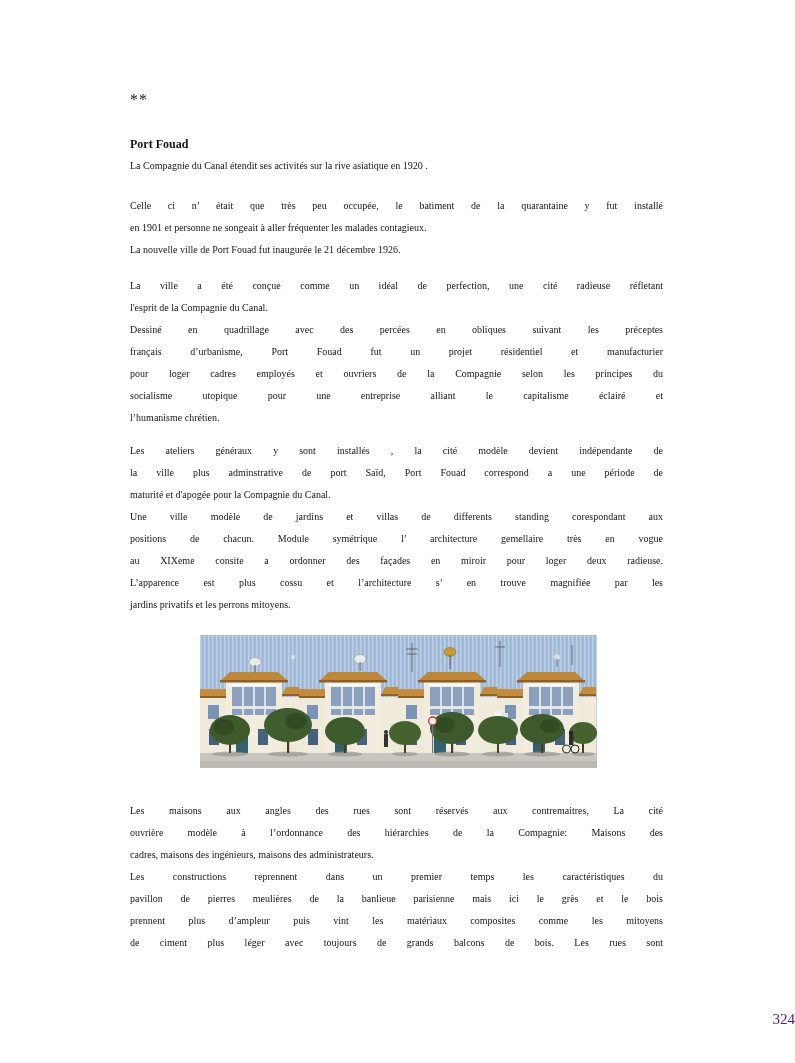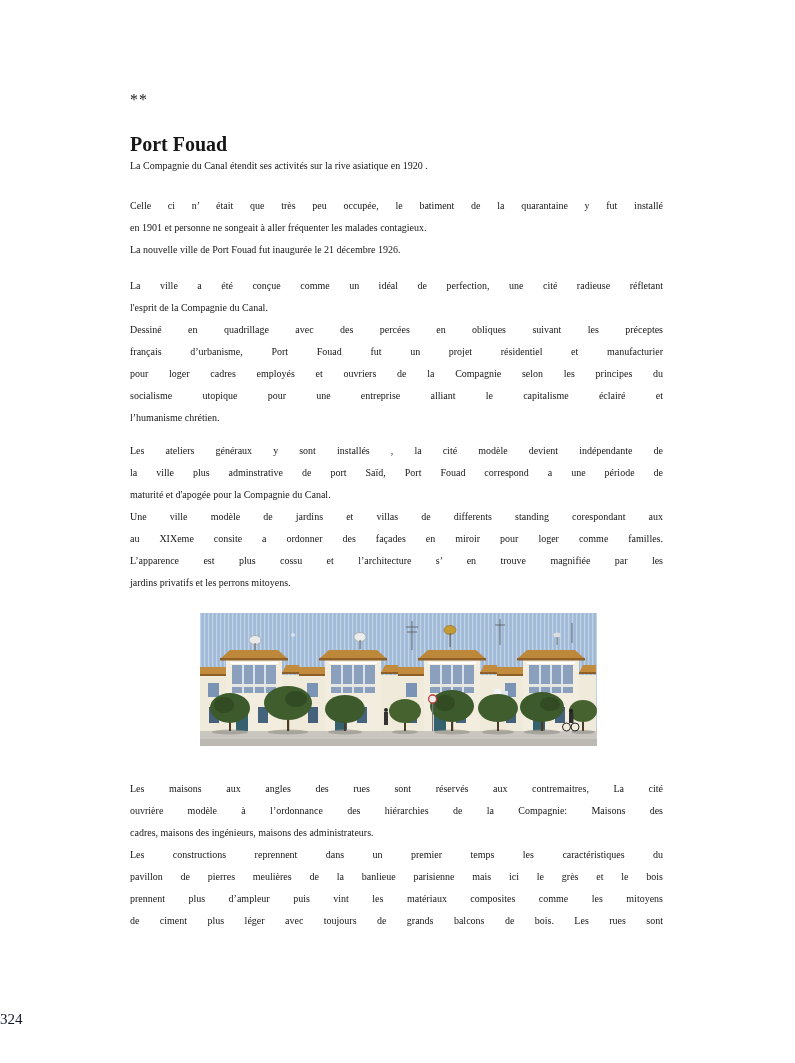--- a/index.html
+++ b/index.html
@@ -26,44 +26,44 @@
     text-align: justify;
     text-align-last: justify;
   }
   .stars {
     font-size: 15.8px;
     line-height: 22px;
     letter-spacing: 1px;
   }
   .heading {
     margin: 22px 0 0 0;
-    font-size: 20px;
+    font-size: 12px;
     line-height: 22px;
     font-weight: 700;
   }
   .para { margin: 0; }
   .para-1 { margin-top: 18px; }
   .para-2 { margin-top: 14px; }
   .para-3 { margin-top: 11px; }
   .para-4 { margin-top: 32px; }
   .photo {
     margin: 19px 0 0 70px;
     width: 397px; height: 133px;
     padding: 0; border: 0;
     display: block;
     overflow: hidden;
   }
   .photo svg { display: block; }
   .page-number {
     position: absolute;
     left: 0; right: 0; top: 1008px;
-    text-align: left;
+    text-align: right;
     font-size: 15px;
     line-height: 22px;
-    color: #0f172a;
+    color: #4c1d95;
   }
 </style>
 </head>
 <body>
 
 <div class="page">
   <div class="content">
 
     <div class="line stars">**</div>
 
@@ -84,21 +84,22 @@
         <div class="line j">français d’urbanisme, Port Fouad fut un projet résidentiel et manufacturier</div>
         <div class="line j">pour loger cadres employés et ouvriers de la Compagnie selon les principes du</div>
         <div class="line j">socialisme utopique pour une entreprise alliant le capitalisme éclairé et</div>
         <div class="line">l’humanisme chrétien.</div>
       </div>
     <div class="para para-3">
         <div class="line j">Les ateliers généraux y sont installés , la cité modèle devient indépendante de</div>
         <div class="line j">la ville plus adminstrative de port Saïd, Port Fouad correspond a une période de</div>
         <div class="line">maturité et d'apogée pour la Compagnie du Canal.</div>
         <div class="line j">Une ville modèle de jardins et villas de differents standing corespondant aux</div>
-        <div class="line j">au XIXeme consite a ordonner des façades en miroir pour loger comme familles.</div>
+        <div class="line j">positions de chacun. Module symétrique l’ architecture gemellaire très en vogue</div>
+        <div class="line j">au XIXeme consite a ordonner des façades en miroir pour loger deux radieuse.</div>
         <div class="line j">L’apparence est plus cossu et l’architecture s’ en trouve magnifiée par les</div>
         <div class="line">jardins privatifs et les perrons mitoyens.</div>
       </div>
 
     <figure class="photo" title="Street view of Port Fouad: row of two-storey white company houses with orange tiled hipped roofs, blue wooden loggias and shutters, clipped green trees along the pavement, satellite dishes on the roofs, a cyclist at right">
       <svg viewBox="0 0 397 133" width="397" height="133" preserveAspectRatio="none">
         <defs>
           <pattern id="skyTex" width="4" height="133" patternUnits="userSpaceOnUse">
             <rect width="4" height="133" fill="#a6bedb"></rect>
             <rect x="0" width="1.2" height="133" fill="#bfd1e7"></rect>

